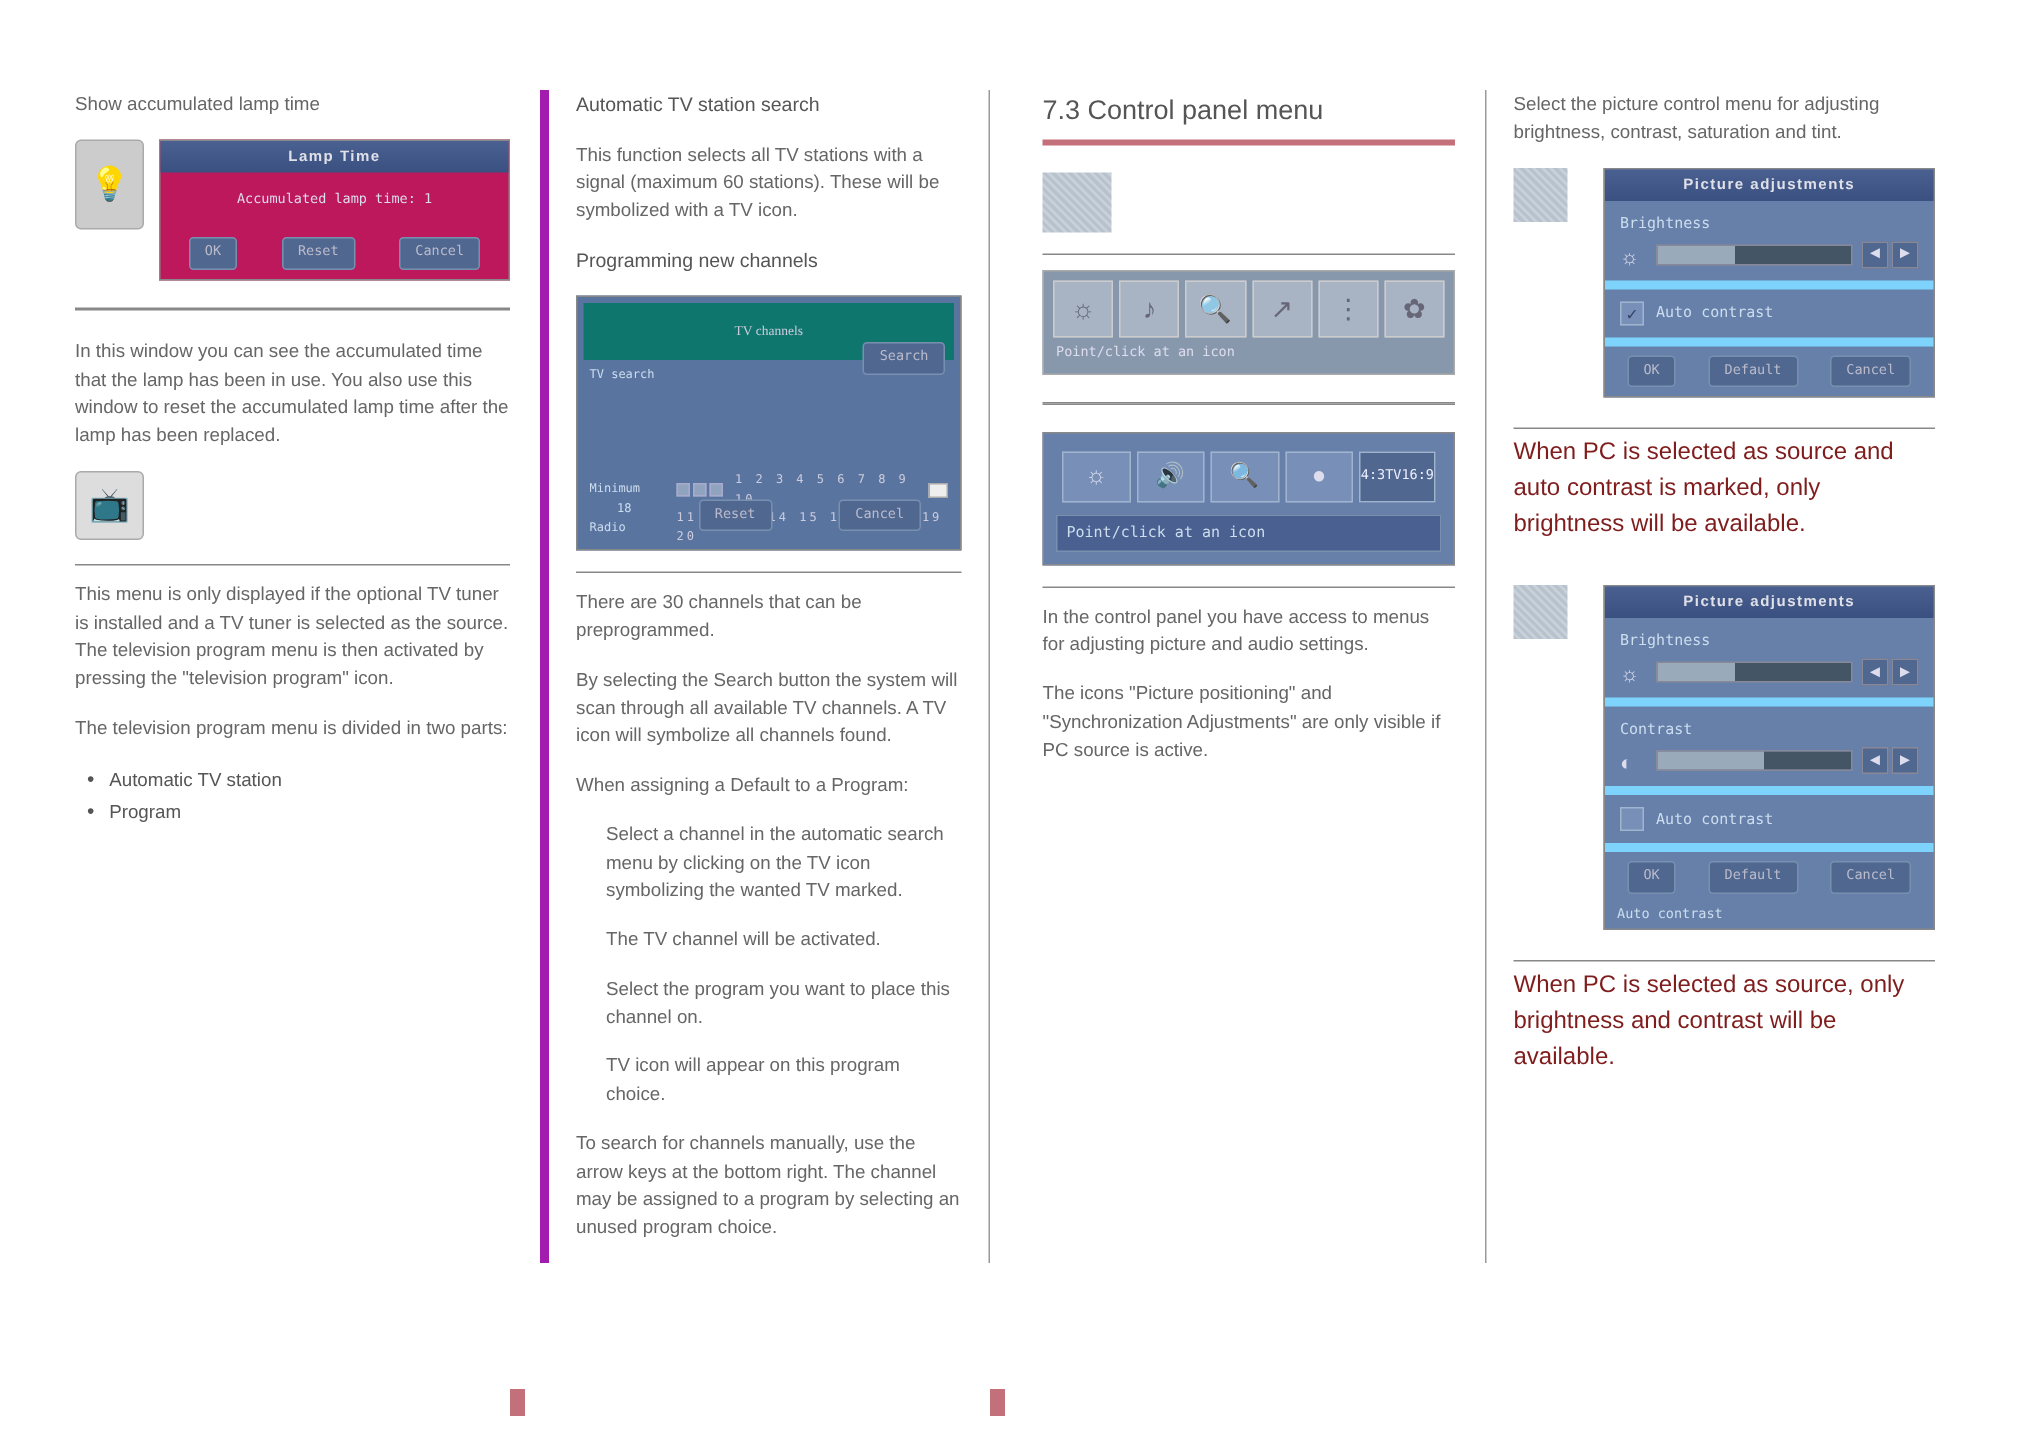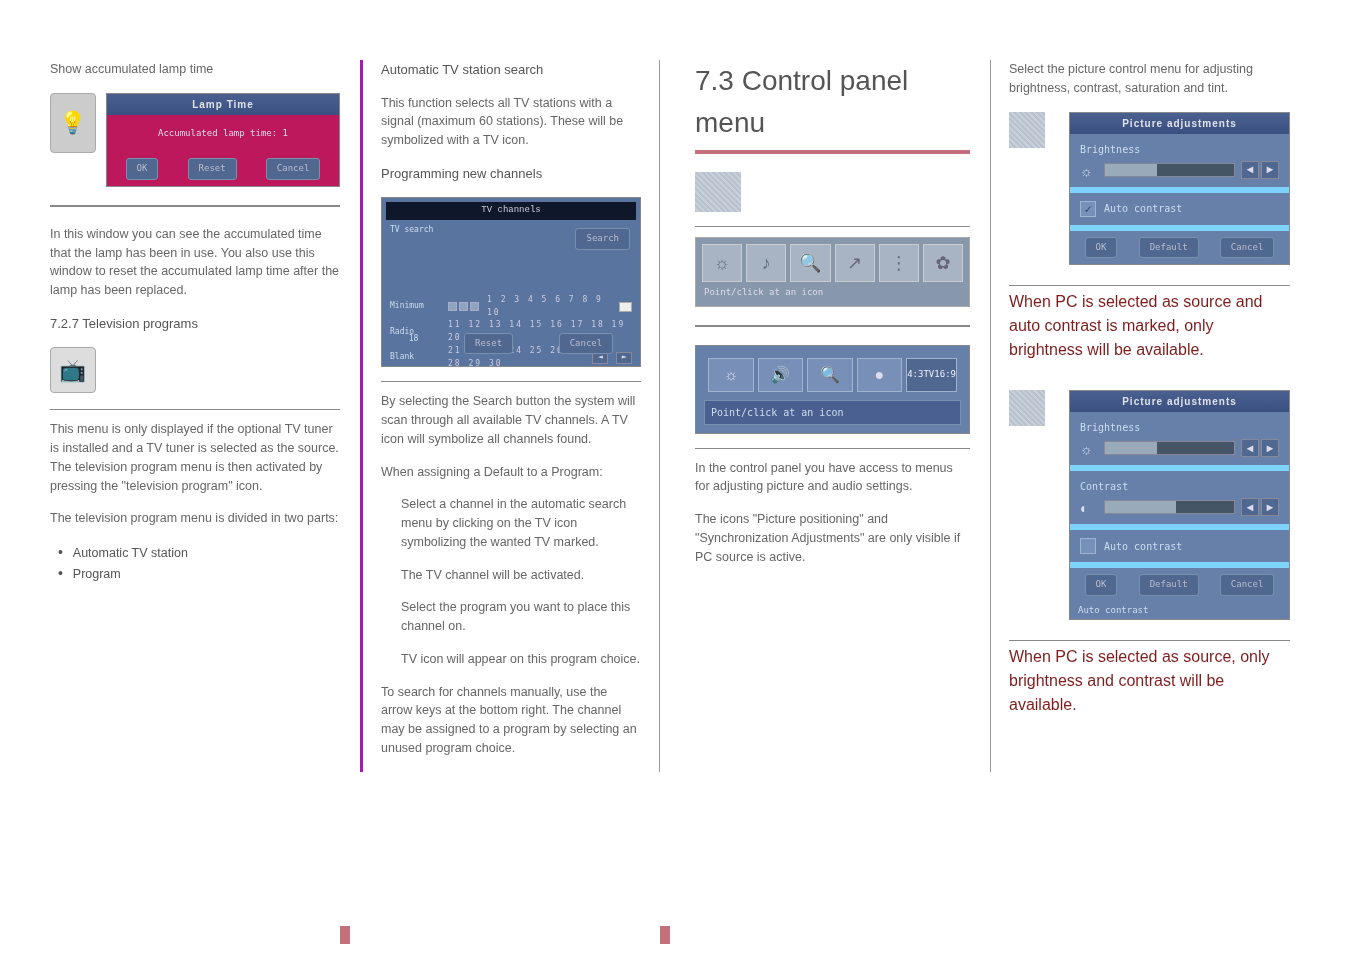--- a/index.html
+++ b/index.html
@@ -15,21 +15,21 @@
     }
     .columns {
       display: flex;
       gap: 20px;
     }
     .col {
       flex: 1;
       min-width: 0;
     }
     .col-1 { flex: 0 0 290px; }
-    .col-2 { flex: 0 0 300px; border-left: 3px solid #a21caf; border-right: 1px solid #999; padding: 0 18px; }
+    .col-2 { flex: 0 0 300px; border-left: 6px solid #a21caf; border-right: 1px solid #999; padding: 0 18px; }
     .col-3 { flex: 0 0 290px; padding-left: 15px; }
     .col-4 { flex: 0 0 300px; border-left: 1px solid #999; padding-left: 18px; }
     p { margin-bottom: 14px; color: #666; }
     .title-bar {
       background: linear-gradient(#4a6090, #3a5080);
       color: #e0e0e8;
       text-align: center;
       padding: 3px;
       font-size: 10px;
       font-weight: bold;
@@ -116,42 +116,42 @@
     .tv-search-box {
       background: #5a74a0;
       border: 1px solid #888;
       height: 170px;
       margin-bottom: 14px;
       padding: 4px;
       position: relative;
       overflow: hidden;
     }
     .tv-search-title {
-      background: #0f172a;
+      background: #0f766e;
       color: #ccd;
       text-align: center;
-      font-family: Liberation Mono, monospace;
+      font-family: Liberation Serif, serif;
       font-size: 9px;
-      padding: 2px;
+      padding: 12px;
     }
     .tv-rows {
       margin-top: 50px;
       padding: 4px;
       font-family: monospace;
       font-size: 8px;
       color: #ccd;
       line-height: 1.6;
     }
     .tv-rows .row { display: flex; gap: 8px; align-items: center;}
     .tiny-boxes { display:flex; gap:2px;}
     .tiny-box { width:9px; height:9px; background:#90a4c0; border:1px solid #aac;}
     .dot-strip { letter-spacing: 2px; }
     .indent { padding-left: 20px; }
     .h2-heading {
-      font-size: 28px;
+      font-size: 18px;
       color: #555;
       margin-bottom: 6px;
       font-weight: normal;
     }
     .underline-red {
       height: 4px;
       background: #c4707a;
       margin-bottom: 18px;
     }
     .gray-chunk {
@@ -325,21 +325,20 @@
           <div class="ui-btn">Reset</div>
           <div class="ui-btn">Cancel</div>
         </div>
       </div>
     </div>
 
     <hr class="hr-thick">
 
     <p>In this window you can see the accumulated time that the lamp has been in use. You also use this window to reset the accumulated lamp time after the lamp has been replaced.</p>
 
-    <p class="section-heading">7.2.7 Television programs</p>
 
     <div class="icon-square">📺</div>
 
     <hr class="thin-hr">
 
     <p>This menu is only displayed if the optional TV tuner is installed and a TV tuner is selected as the source. The television program menu is then activated by pressing the "television program" icon.</p>
 
     <p>The television program menu is divided in two parts:</p>
     <ul>
       <li>Automatic TV station</li>
@@ -381,20 +380,21 @@
       </div>
       <div style="position:absolute; bottom:6px; left:0; right:0;" class="btn-row">
         <span style="font-family:monospace; font-size:8px; color:#cde;">18</span>
         <div class="ui-btn">Reset</div>
         <div class="ui-btn">Cancel</div>
       </div>
     </div>
 
     <hr class="thin-hr">
 
+    <p>There are 30 channels that can be preprogrammed.</p>
     <p>By selecting the Search button the system will scan through all available TV channels. A TV icon will symbolize all channels found.</p>
     <p>When assigning a Default to a Program:</p>
     <div class="indent">
       <p>Select a channel in the automatic search menu by clicking on the TV icon symbolizing the wanted TV marked.</p>
       <p>The TV channel will be activated.</p>
       <p>Select the program you want to place this channel on.</p>
       <p>TV icon will appear on this program choice.</p>
     </div>
     <p>To search for channels manually, use the arrow keys at the bottom right. The channel may be assigned to a program by selecting an unused program choice.</p>
   </div>

